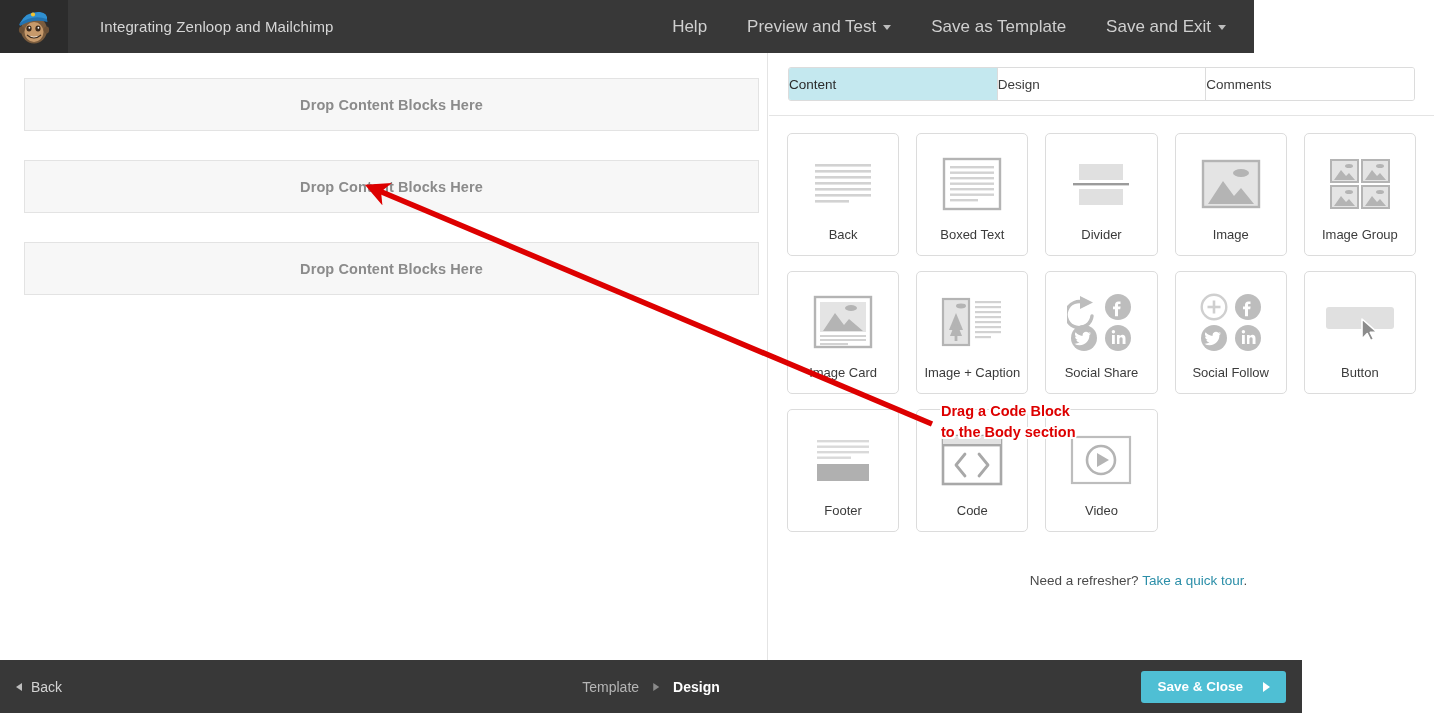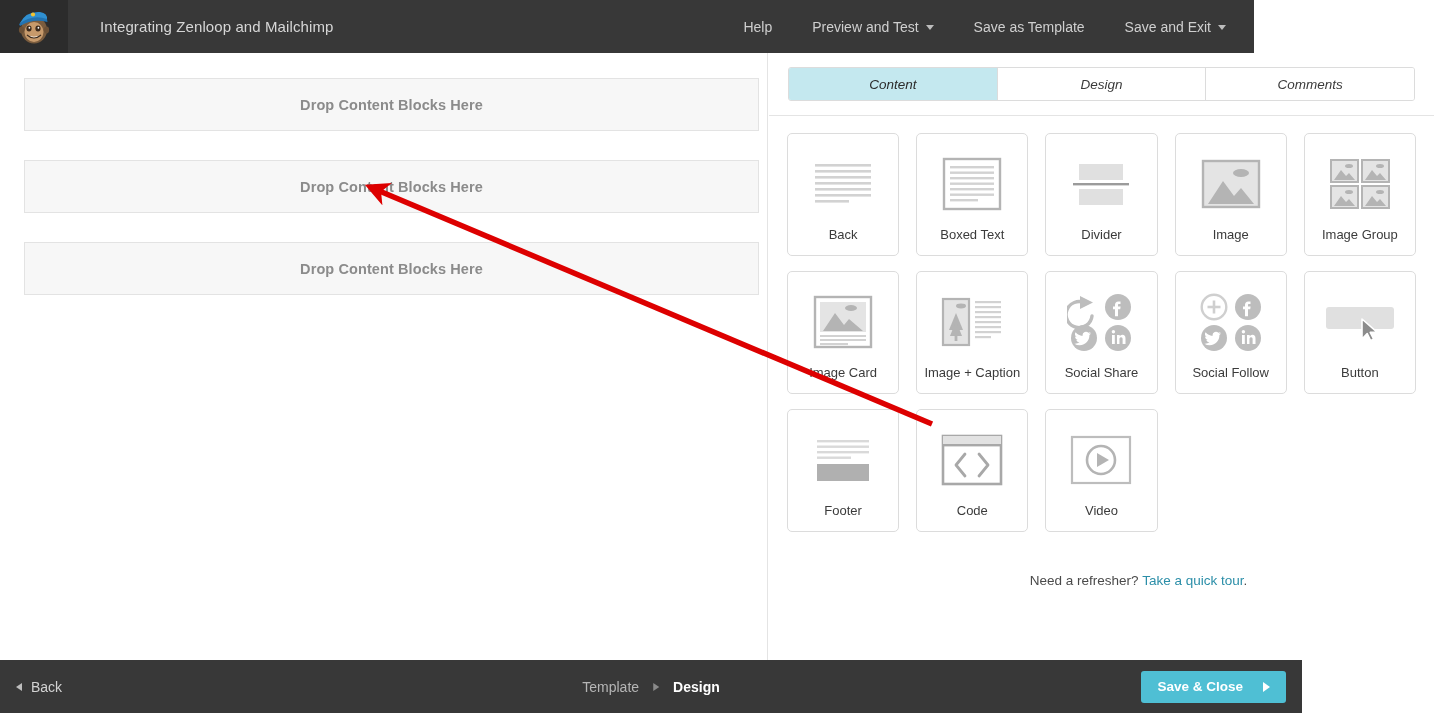--- a/index.html
+++ b/index.html
@@ -20,21 +20,21 @@
     width: 68px; height: 53px; background: #2c2c2c;
     display: flex; align-items: center; justify-content: center;
   }
   .header-title {
     margin-left: 32px; color: #d6d6d6; font-size: 15px; letter-spacing: .1px;
   }
   .header-nav {
     margin-left: auto; display: flex; align-items: center; height: 53px;
   }
   .nav-item {
-    color: #cfcfcf; font-size: 14px; padding: 0 20px; height: 53px;
+    color: #cfcfcf; font-size: 17px; padding: 0 20px; height: 53px;
     display: flex; align-items: center; gap: 7px; cursor: pointer;
     white-space: nowrap;
   }
   .nav-item:last-child { padding-right: 28px; }
   .chev-d {
     width: 0; height: 0; border-left: 4.5px solid transparent;
     border-right: 4.5px solid transparent; border-top: 5px solid #bdbdbd;
     margin-top: 2px;
   }
 
@@ -55,24 +55,23 @@
   
   .panel {
     position: absolute; top: 53px; left: 769px; width: 665px; height: 607px;
     background: #ffffff;
   }
   .tabs {
     margin: 14px 19px 0 19px; display: flex; height: 34px;
     border: 1px solid #dcdcdc; border-radius: 3px; overflow: hidden;
   }
   .tab {
-    flex: 1; display: flex; align-items: center; justify-content: center;
+    flex: 1; display: flex; align-items: center; 
     font-size: 13.5px; color: #3b3b3b; background: #fff; cursor: pointer;
     border-right: 1px solid #dcdcdc;
-    font-style: italic;
   }
   .tab:last-child { border-right: none; }
   .tab.active { background: #c4e8ef; color: #2b2b2b; }
 
   .panel-divider {
     margin-top: 14px; height: 1px; background: #e4e4e4; width: 100%;
   }
 
   .blocks {
     padding: 17px 18px 0 18px;
@@ -458,15 +457,16 @@
 
   <div class="overlay">
     <svg width="1434" height="713">
       <defs>
         <marker id="arrowhead" markerWidth="4.4" markerHeight="4.4" refX="2.0" refY="2.2" orient="auto">
           <path d="M0,0 L4.4,2.2 L0,4.4 L1.2,2.2 Z" fill="#dd0000"></path>
         </marker>
       </defs>
       <line x1="932" y1="424" x2="377" y2="190" stroke="#dd0000" stroke-width="5.5" marker-end="url(#arrowhead)"></line>
     </svg>
+    <div class="annotation-text"><span>Drag a Code Block</span><br><span>to the Body section</span></div>
   </div>
 
 </div>
 
 </body></html>

